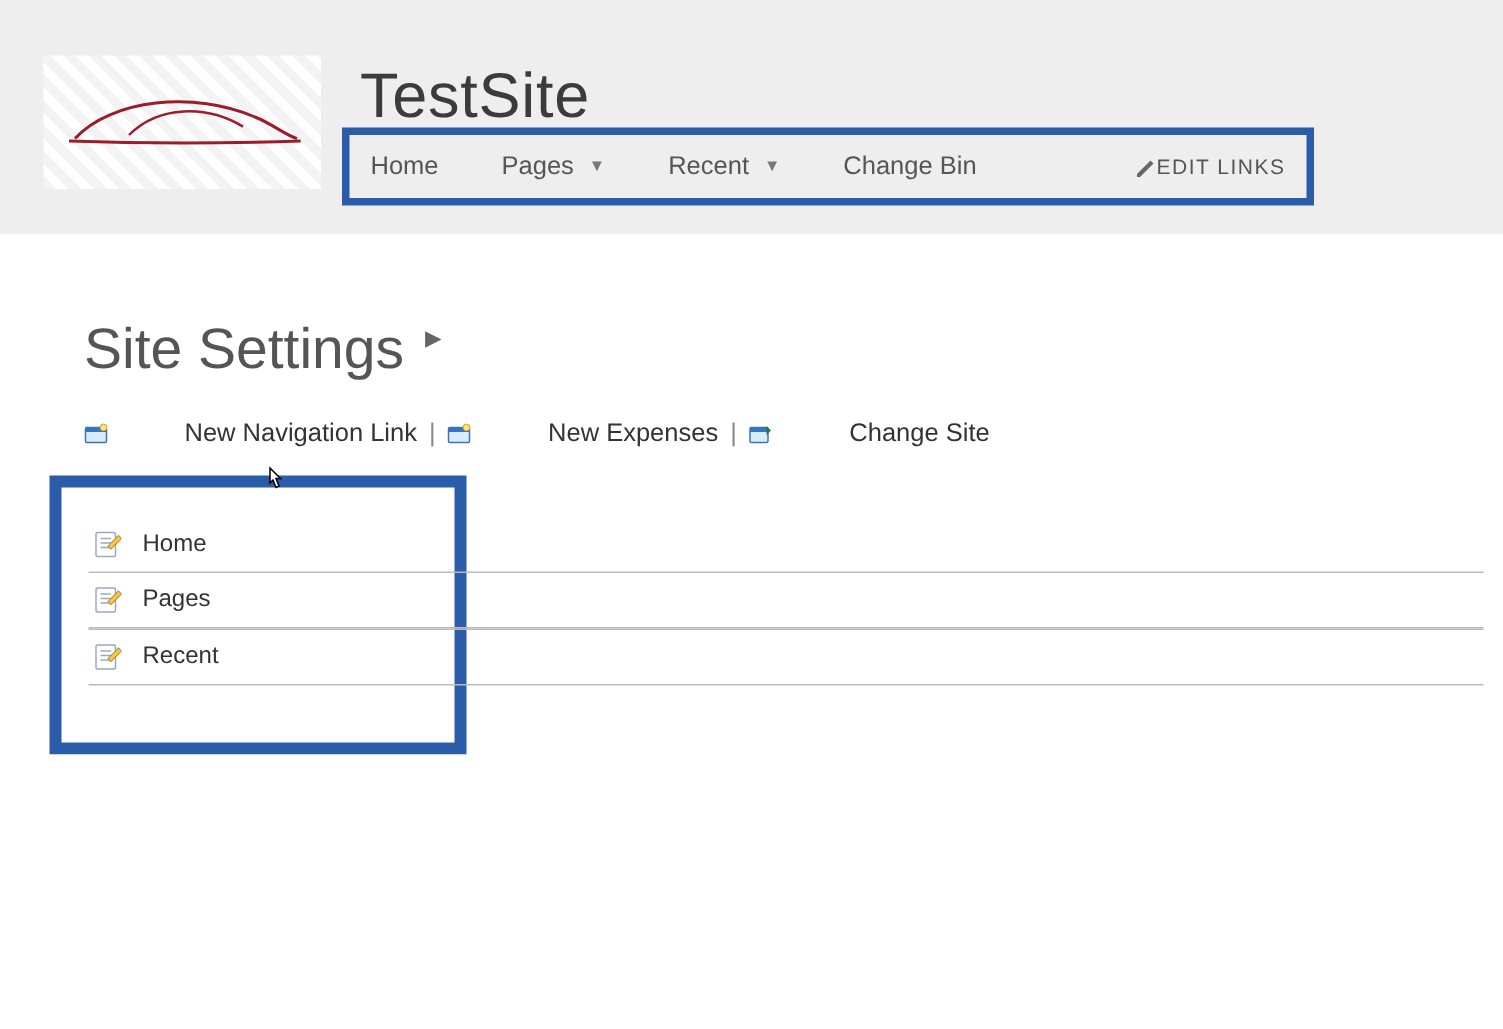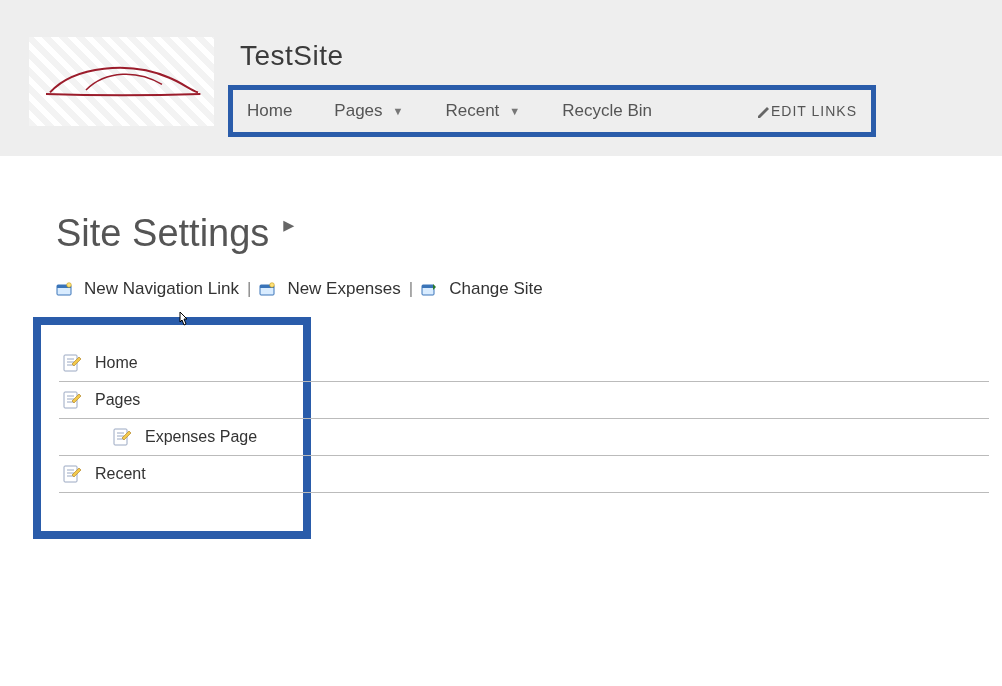--- a/index.html
+++ b/index.html
@@ -7,37 +7,37 @@
     .topbar { background:#eee; padding:0; height:156px; position:relative; }
     .logo-box {
       position:absolute; left:29px; top:37px; width:185px; height:89px;
       background:
         repeating-linear-gradient(45deg,#f3f3f3 0 6px,#fff 6px 12px);
       display:flex; align-items:center; justify-content:center;
     }
     .car-svg { width:170px; height:40px; }
     .site-title {
       position:absolute; left:240px; top:40px;
-      font-size:28px; font-weight:200; color:#3b3b3b; letter-spacing:.5px;
+      font-size:42px; font-weight:200; color:#3b3b3b; letter-spacing:.5px;
     }
     .topnav {
       position:absolute; left:228px; top:85px; width:648px; height:52px;
       border:5px solid #2a5caa; display:flex; align-items:center;
       padding:0 14px; font-size:17px; color:#555; background:#eee;
     }
     .topnav .navitem { display:flex; align-items:center; gap:10px; margin-right:42px; cursor:pointer; }
     .topnav .spacer { flex:1; }
     .chev { font-size:11px; color:#777; }
     .edit-links { display:flex; align-items:center; gap:0; font-size:14px; letter-spacing:1px; cursor:pointer;}
     .pencil { width:14px; height:14px; }
     .content { padding:56px 0 0 56px; }
     .page-heading { font-size:38px; font-weight:200; color:#555; display:flex; align-items:flex-start; gap:14px; }
     .page-heading .sep { font-size:22px; color:#666; }
     .actions { margin-top:24px; font-size:17px; color:#444; display:flex; align-items:center; gap:8px;}
-    .actions .alnk { color:#333; cursor:pointer;}
+    .actions .alnk { color:#333; cursor:pointer;margin-left:39px;}
     .actions .pipe { color:#888; }
     .smicon { width:16px; height:14px; display:inline-block; vertical-align:middle; margin-right:4px; }
     .tree-wrap {
       margin-top:18px; position:relative;
     }
     .cursor-ptr {
       position:absolute; left:119px; top:-7px; width:18px; height:22px; z-index:5;
     }
     .tree-box {
       border:8px solid #2a5caa; width:278px; padding:20px 0 38px 0; position:relative;
@@ -99,21 +99,21 @@
     </div>
     <div class="navitem">
       <span>Pages</span>
       <span class="chev">▼</span>
     </div>
     <div class="navitem">
       <span>Recent</span>
       <span class="chev">▼</span>
     </div>
     <div class="navitem">
-      <span>Recycle Bin</span>
+      <span>Change Bin</span>
     </div>
     <div class="spacer"></div>
     <div class="edit-links">
       <svg class="pencil" viewBox="0 0 14 14">
           <use href="#pencil-ic"></use>
         </svg>
       <span>EDIT LINKS</span>
     </div>
   </div>
 </div>
@@ -157,26 +157,20 @@
       <div class="hr-rel"></div>
 
       <div class="tree-row top">
         <svg class="ticon" viewBox="0 0 18 18">
             <use href="#edit-page"></use>
           </svg>
         <span>Pages</span>
       </div>
       <div class="hr-rel"></div>
 
-      <div class="tree-row sub">
-        <svg class="ticon" viewBox="0 0 18 18">
-            <use href="#edit-page"></use>
-          </svg>
-        <span>Expenses Page</span>
-      </div>
       <div class="hr-rel"></div>
 
       <div class="tree-row top">
         <svg class="ticon" viewBox="0 0 18 18">
             <use href="#edit-page"></use>
           </svg>
         <span>Recent</span>
       </div>
       <div class="hr-rel"></div>
 

